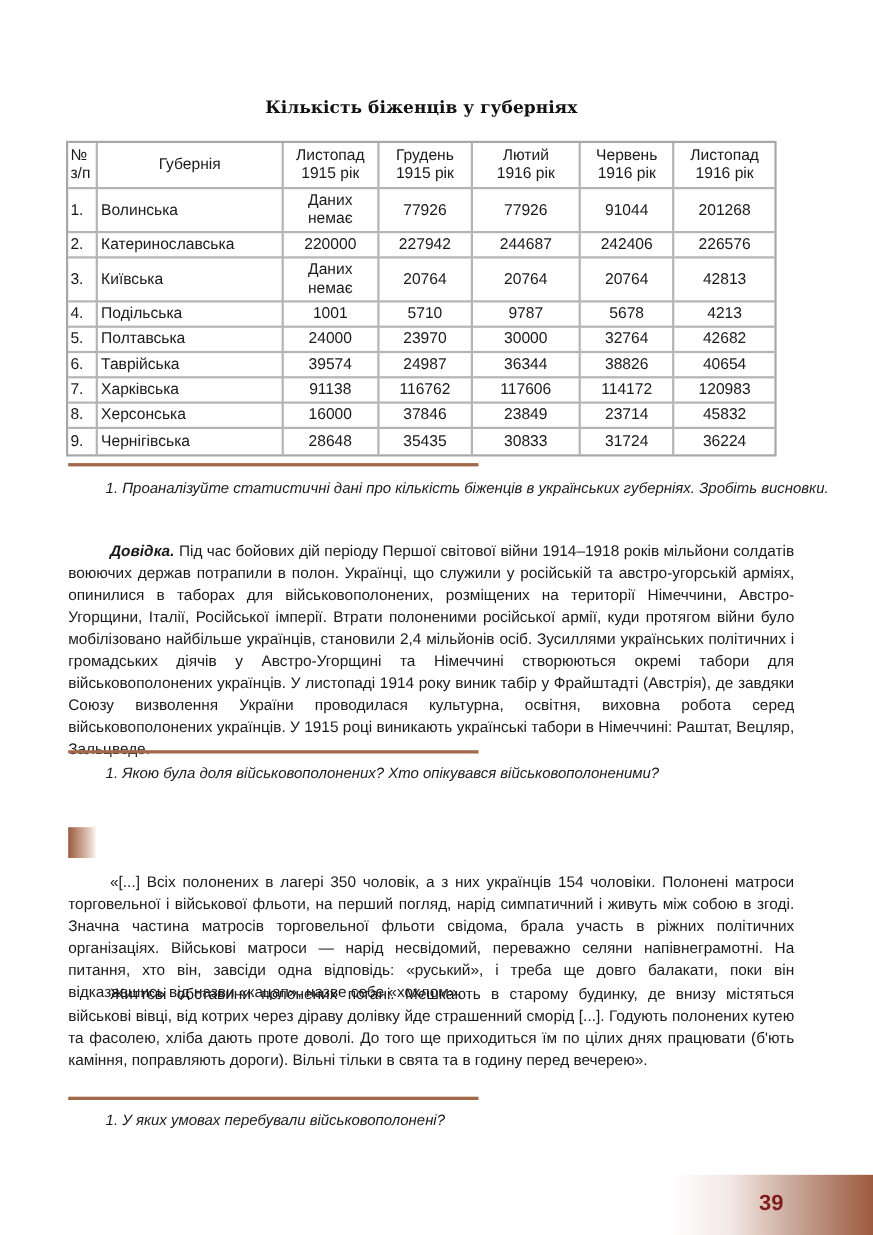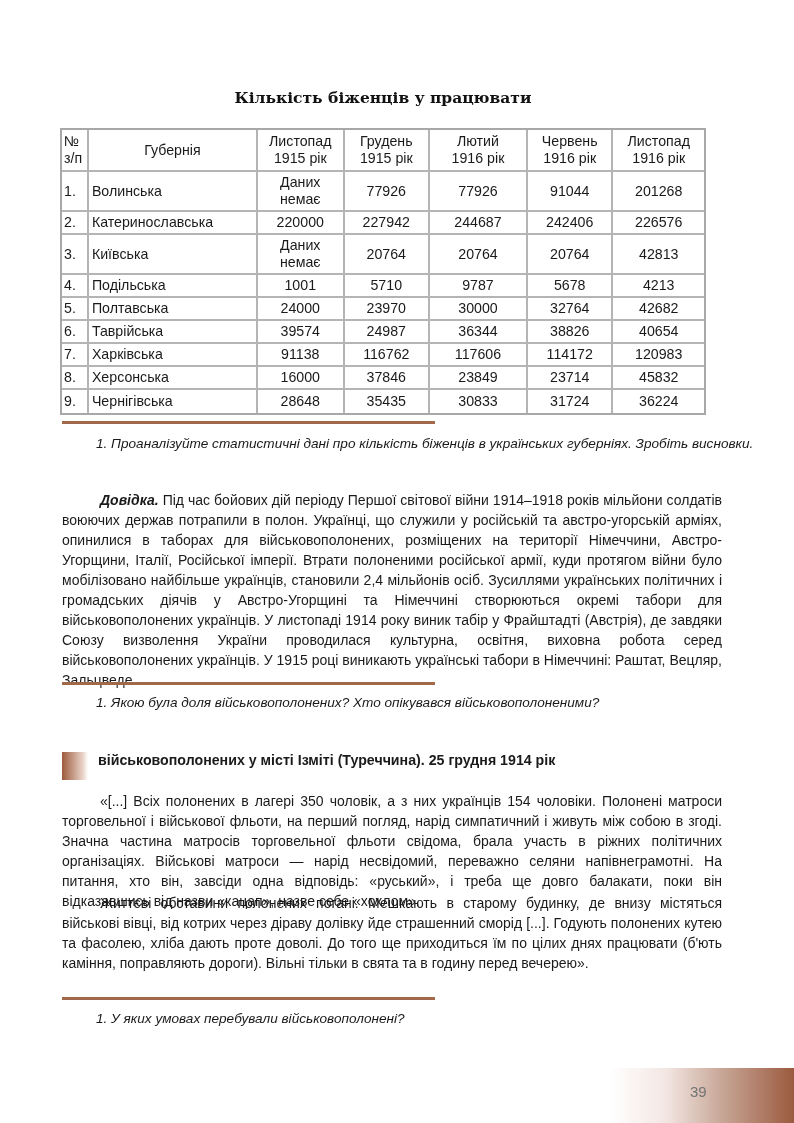--- a/index.html
+++ b/index.html
@@ -52,28 +52,28 @@
   }
   .source-heading {
     position: absolute; left: 98px; top: 751px; width: 560px;
     font-weight: bold; font-size: 14.2px; line-height: 19px;
   }
   .page-footer {
     position: absolute; left: 610px; top: 1068px; width: 184px; height: 55px;
     background: linear-gradient(to right, #ffffff 0%, #f3e7e3 30%, #c9a899 60%, #9b5a3e 100%);
   }
   .page-number {
-    position: absolute; left: 690px; top: 1083px; font-size: 15px; color: #737373;
+    position: absolute; left: 690px; top: 1083px; font-size: 20px; color: #7f1d1d; font-weight: bold;
   }
 </style>
 </head>
 <body>
 
 <div class="table-title">
-  <div>Кількість біженців у працювати</div>
+  <div>Кількість біженців у губерніях</div>
 </div>
 
 <table class="refugees">
   <thead>
     <tr>
       <th class="num c1">№ з/п</th>
       <th class="c2">Губернія</th>
       <th class="c3"><span>Листопад</span><br><span>1915 рік</span></th>
       <th class="c4"><span>Грудень</span><br><span>1915 рік</span></th>
       <th class="c5"><span>Лютий</span><br><span>1916 рік</span></th>
@@ -169,21 +169,20 @@
 <div class="divider" style="top:421px"></div>
 <div class="question" style="top:434px">1. Проаналізуйте статистичні дані про кількість біженців в українських губерніях. Зробіть висновки.</div>
 
 <div class="para" style="top:490px"><b>Довідка.</b><span> Під час бойових дій періоду Першої світової війни 1914–1918 років мільйони солдатів воюючих держав потрапили в полон. Українці, що служили у російській та австро-угорській арміях, опинилися в таборах для військовополонених, розміщених на території Німеччини, Австро-Угорщини, Італії, Російської імперії. Втрати полоненими російської армії, куди протягом війни було мобілізовано найбільше українців, становили 2,4 мільйонів осіб. Зусиллями українських політичних і громадських діячів у Австро-Угорщині та Німеччині створюються окремі табори для військовополонених українців. У листопаді 1914 року виник табір у Фрайштадті (Австрія), де завдяки Союзу визволення України проводилася культурна, освітня, виховна робота серед військовополонених українців. У 1915 році виникають українські табори в Німеччині: Раштат, Вецляр, Зальцведе.</span></div>
 
 <div class="divider" style="top:682px"></div>
 <div class="question" style="top:693px">1. Якою була доля військовополонених? Хто опікувався військовополоненими?</div>
 
 <div class="source-marker"></div>
 <div class="source-heading">
-  <div>військовополонених у місті Ізміті (Туреччина). 25 грудня 1914 рік</div>
 </div>
 <div class="para" style="top:791px">«[...] Всіх полонених в лагері 350 чоловік, а з них українців 154 чоловіки. Полонені матроси торговельної і військової фльоти, на перший погляд, нарід симпатичний і живуть між собою в згоді. Значна частина матросів торговельної фльоти свідома, брала участь в ріжних політичних організаціях. Військові матроси — нарід несвідомий, переважно селяни напівнеграмотні. На питання, хто він, завсіди одна відповідь: «руський», і треба ще довго балакати, поки він відказавшись від назви «кацап», назве себе «хохлом».</div>
 <div class="para" style="top:893px">Життєві обставини полонених погані. Мешкають в старому будинку, де внизу містяться військові вівці, від котрих через діраву долівку йде страшенний сморід [...]. Годують полонених кутею та фасолею, хліба дають проте доволі. До того ще приходиться їм по цілих днях працювати (б'ють каміння, поправляють дороги). Вільні тільки в свята та в годину перед вечерею».</div>
 
 <div class="divider" style="top:997px"></div>
 <div class="question" style="top:1009px">1. У яких умовах перебували військовополонені?</div>
 
 <div class="page-footer"></div>
 <div class="page-number">39</div>
 

